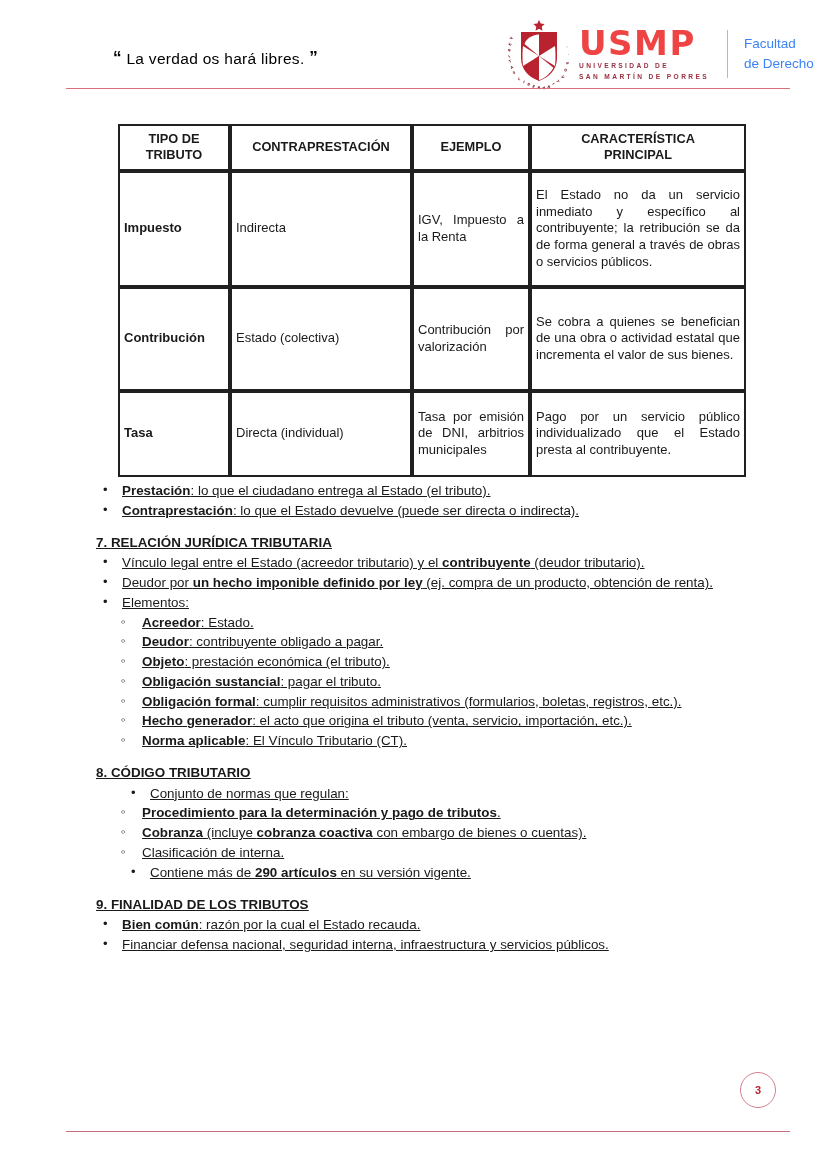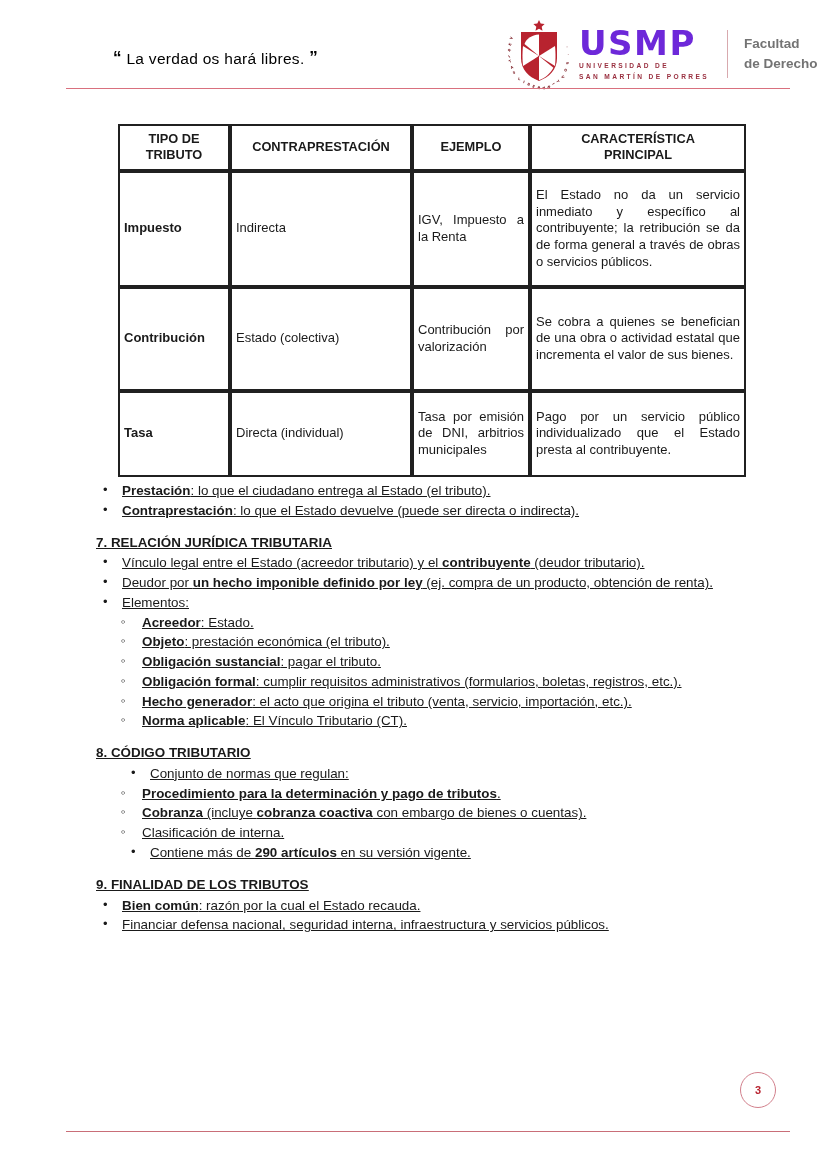--- a/index.html
+++ b/index.html
@@ -52,21 +52,21 @@
     flex: 0 0 auto;
   }
   #shield-svg { display: block; }
   #usmp-block {
     margin-left: 6px;
     flex: 0 0 auto;
   }
   #usmp-word {
     font-size: 34px;
     font-weight: bold;
-    color: #6d28d9;
+    color: #ef4444;
     letter-spacing: 1.5px;
     line-height: 1;
     font-family: "DejaVu Sans", sans-serif;
   }
   #usmp-sub1, #usmp-sub2 {
     font-size: 6.6px;
     color: #9A3040;
     letter-spacing: 2.4px;
     font-weight: bold;
     line-height: 1.35;
@@ -74,24 +74,23 @@
   }
   #brand-divider {
     width: 1px;
     height: 48px;
     background: #D8A9AE;
     margin: 0 16px 0 18px;
     flex: 0 0 auto;
   }
   #faculty {
     font-size: 13.5px;
-    color: #737373;
+    color: #3b82f6;
     line-height: 1.45;
     flex: 0 0 auto;
-    font-weight: bold;
   }
   #header-rule {
     position: absolute;
     left: 66px;
     top: 88px;
     width: 724px;
     height: 1px;
     background: #D9707E;
   }
 
@@ -335,20 +334,21 @@
   </ul>
 
   <div class="sec-head">7. RELACIÓN JURÍDICA TRIBUTARIA</div>
   <ul class="lv1">
     <li><span>Vínculo legal entre el Estado (acreedor tributario) y el </span><b>contribuyente</b><span> (deudor tributario).</span></li>
     <li><span>Deudor por </span><b>un hecho imponible definido por ley</b><span> (ej. compra de un producto, obtención de renta).</span></li>
     <li class="nojust"><span>Elementos:</span></li>
   </ul>
   <ul class="lv2">
     <li class="nojust"><b>Acreedor</b><span>: Estado.</span></li>
+    <li class="nojust"><b>Deudor</b><span>: contribuyente obligado a pagar.</span></li>
     <li class="nojust"><b>Objeto</b><span>: prestación económica (el tributo).</span></li>
     <li class="nojust"><b>Obligación sustancial</b><span>: pagar el tributo.</span></li>
     <li><b>Obligación formal</b><span>: cumplir requisitos administrativos (formularios, boletas, registros, etc.).</span></li>
     <li><b>Hecho generador</b><span>: el acto que origina el tributo (venta, servicio, importación, etc.).</span></li>
     <li class="nojust"><b>Norma aplicable</b><span>: El Vínculo Tributario (CT).</span></li>
   </ul>
 
   <div class="sec-head">8. CÓDIGO TRIBUTARIO</div>
   <ul class="lv1 indent-more">
     <li class="nojust"><span>Conjunto de normas que regulan:</span></li>

